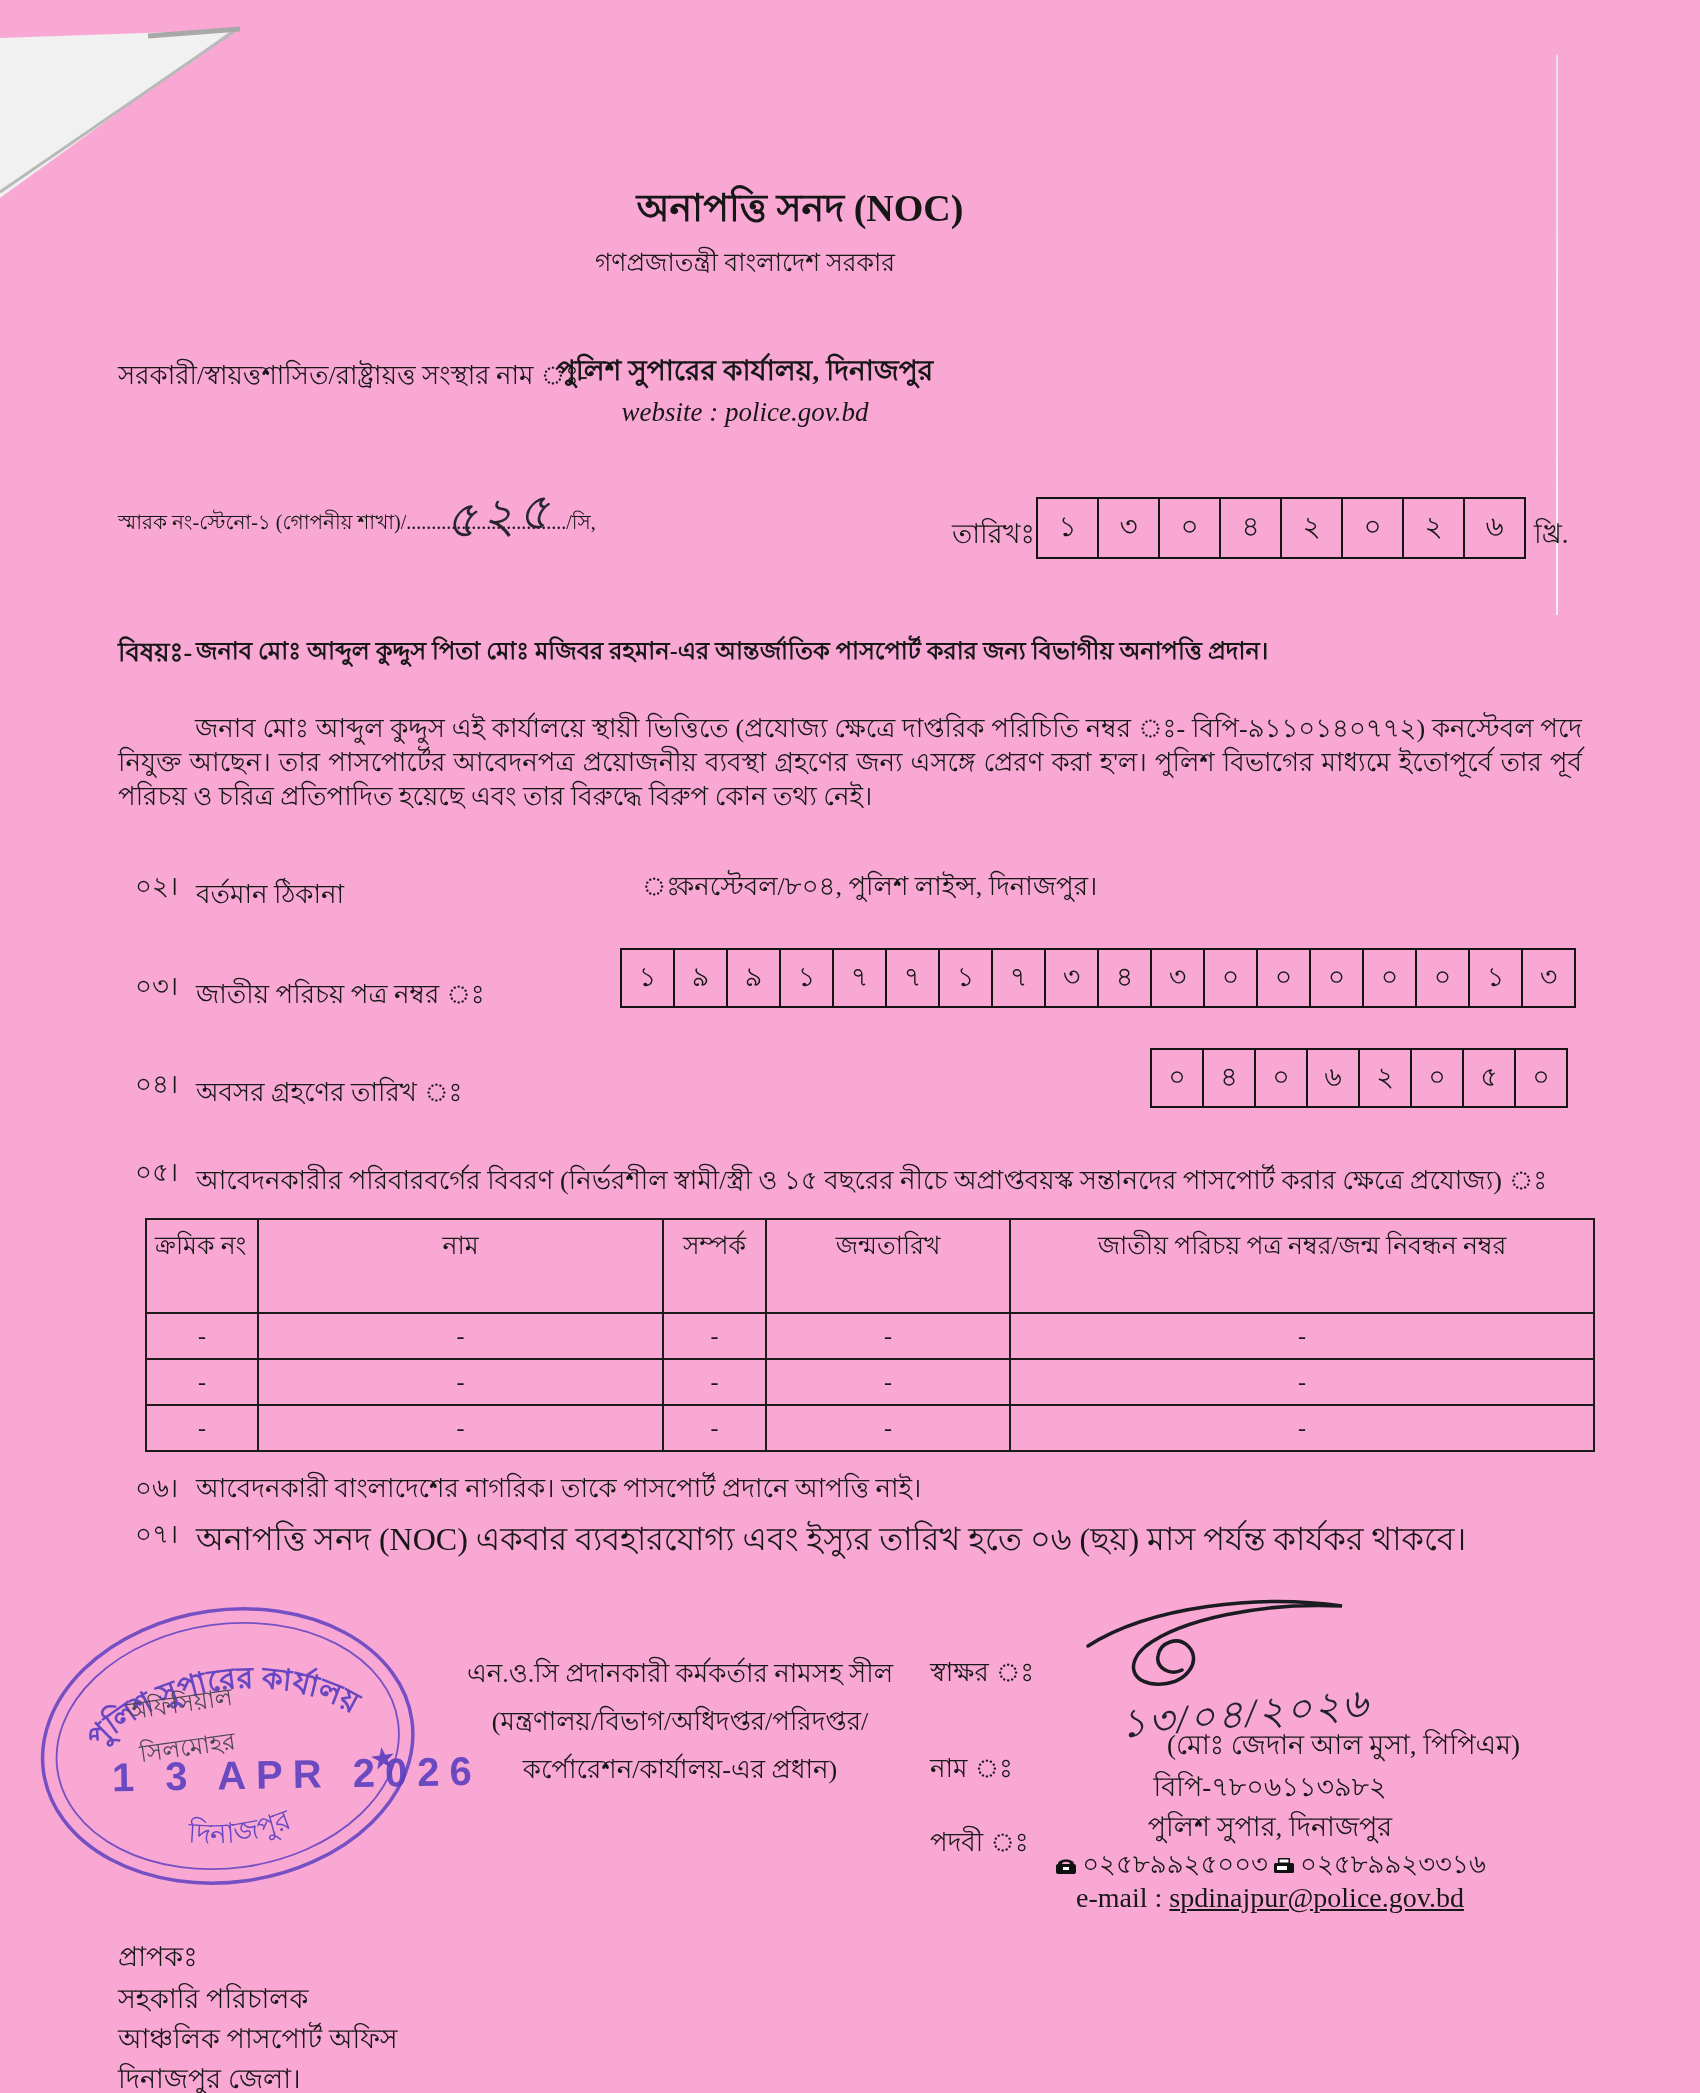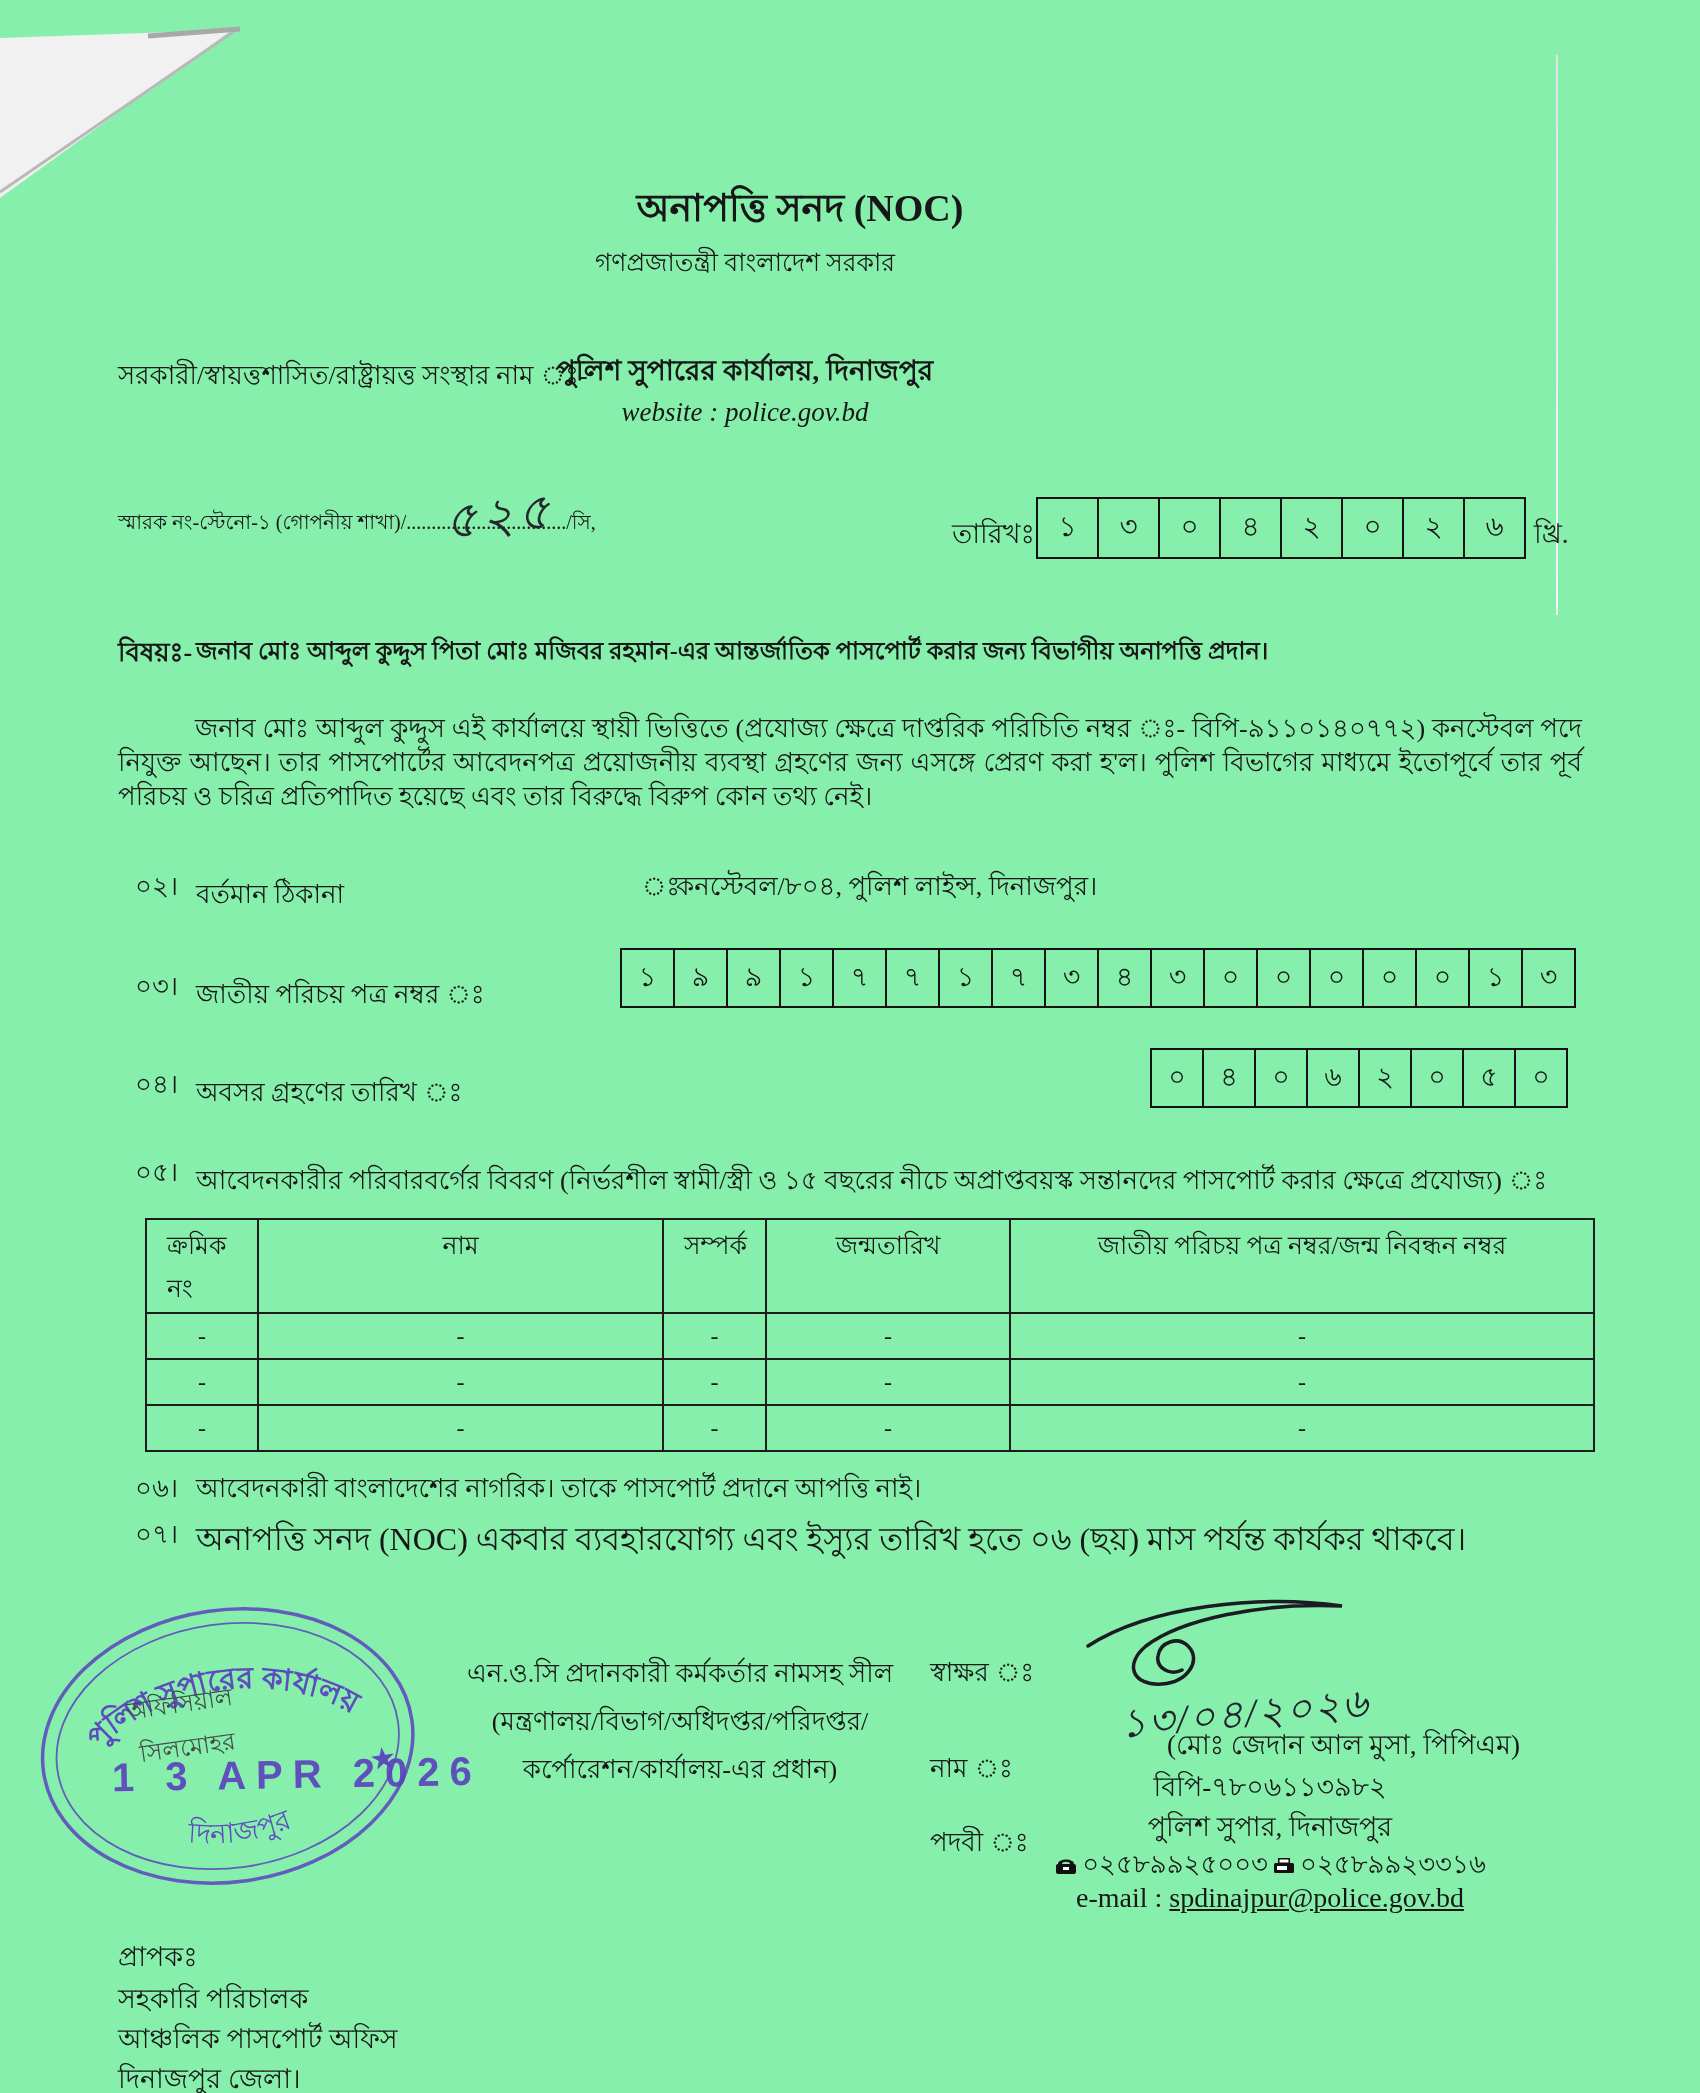--- a/index.html
+++ b/index.html
@@ -1,17 +1,17 @@
 <!DOCTYPE html>
 <html><head>
 <meta charset="utf-8">
 <style>
   html,body{margin:0;padding:0;background:#ffffff;}
   .page{
-    position:relative;width:1700px;height:2093px;background:#86efac;overflow:hidden;
+    position:relative;width:1700px;height:2093px;background:#f9a8d4;overflow:hidden;
     font-family:"Liberation Serif","DejaVu Serif",serif;color:#171717;
   }
   .abs{position:absolute;}
 
   
   .fold-svg{left:0;top:0;}
   .edge-line{left:1556px;top:55px;width:2px;height:560px;background:linear-gradient(#e3e3e3,#f3f3f3);}
 
   
   .doc-title{top:178px;left:400px;width:800px;font-size:38px;font-weight:bold;text-align:center;}
@@ -49,21 +49,21 @@
   .row04-no{top:1064px;left:135px;}
   .row04-label{top:1064px;left:196px;}
   .ret-boxes{top:1048px;left:1150px;display:flex;}
   .ret-boxes .nbox{width:50px;}
   .ret-boxes .nbox:first-child{border-left:2px solid #141414;}
   .row05-no{top:1152px;left:135px;}
   .row05-label{top:1152px;left:196px;width:1395px;}
 
   
   .fam-table{top:1218px;left:145px;width:1448px;border-collapse:collapse;table-layout:fixed;font-size:25px;}
-  .fam-table th,.fam-table td{border:2px solid #1c1c1c;padding:0 20px;}
+  .fam-table th,.fam-table td{border:2px solid #1c1c1c;padding:0 8px;}
   .fam-table th{font-weight:normal;vertical-align:top;padding-top:6px;height:86px;text-align:center;}
   .fam-table th.c0{text-align:left;}
   .fam-table td{height:44px;text-align:center;font-size:24px;}
 
   .row06-no{top:1468px;left:135px;}
   .row06-text{top:1468px;left:196px;width:1390px;font-size:26px;}
   .row07-no{top:1514px;left:135px;}
   .row07-text{top:1514px;left:196px;width:1390px;font-size:32px;}
 
   

